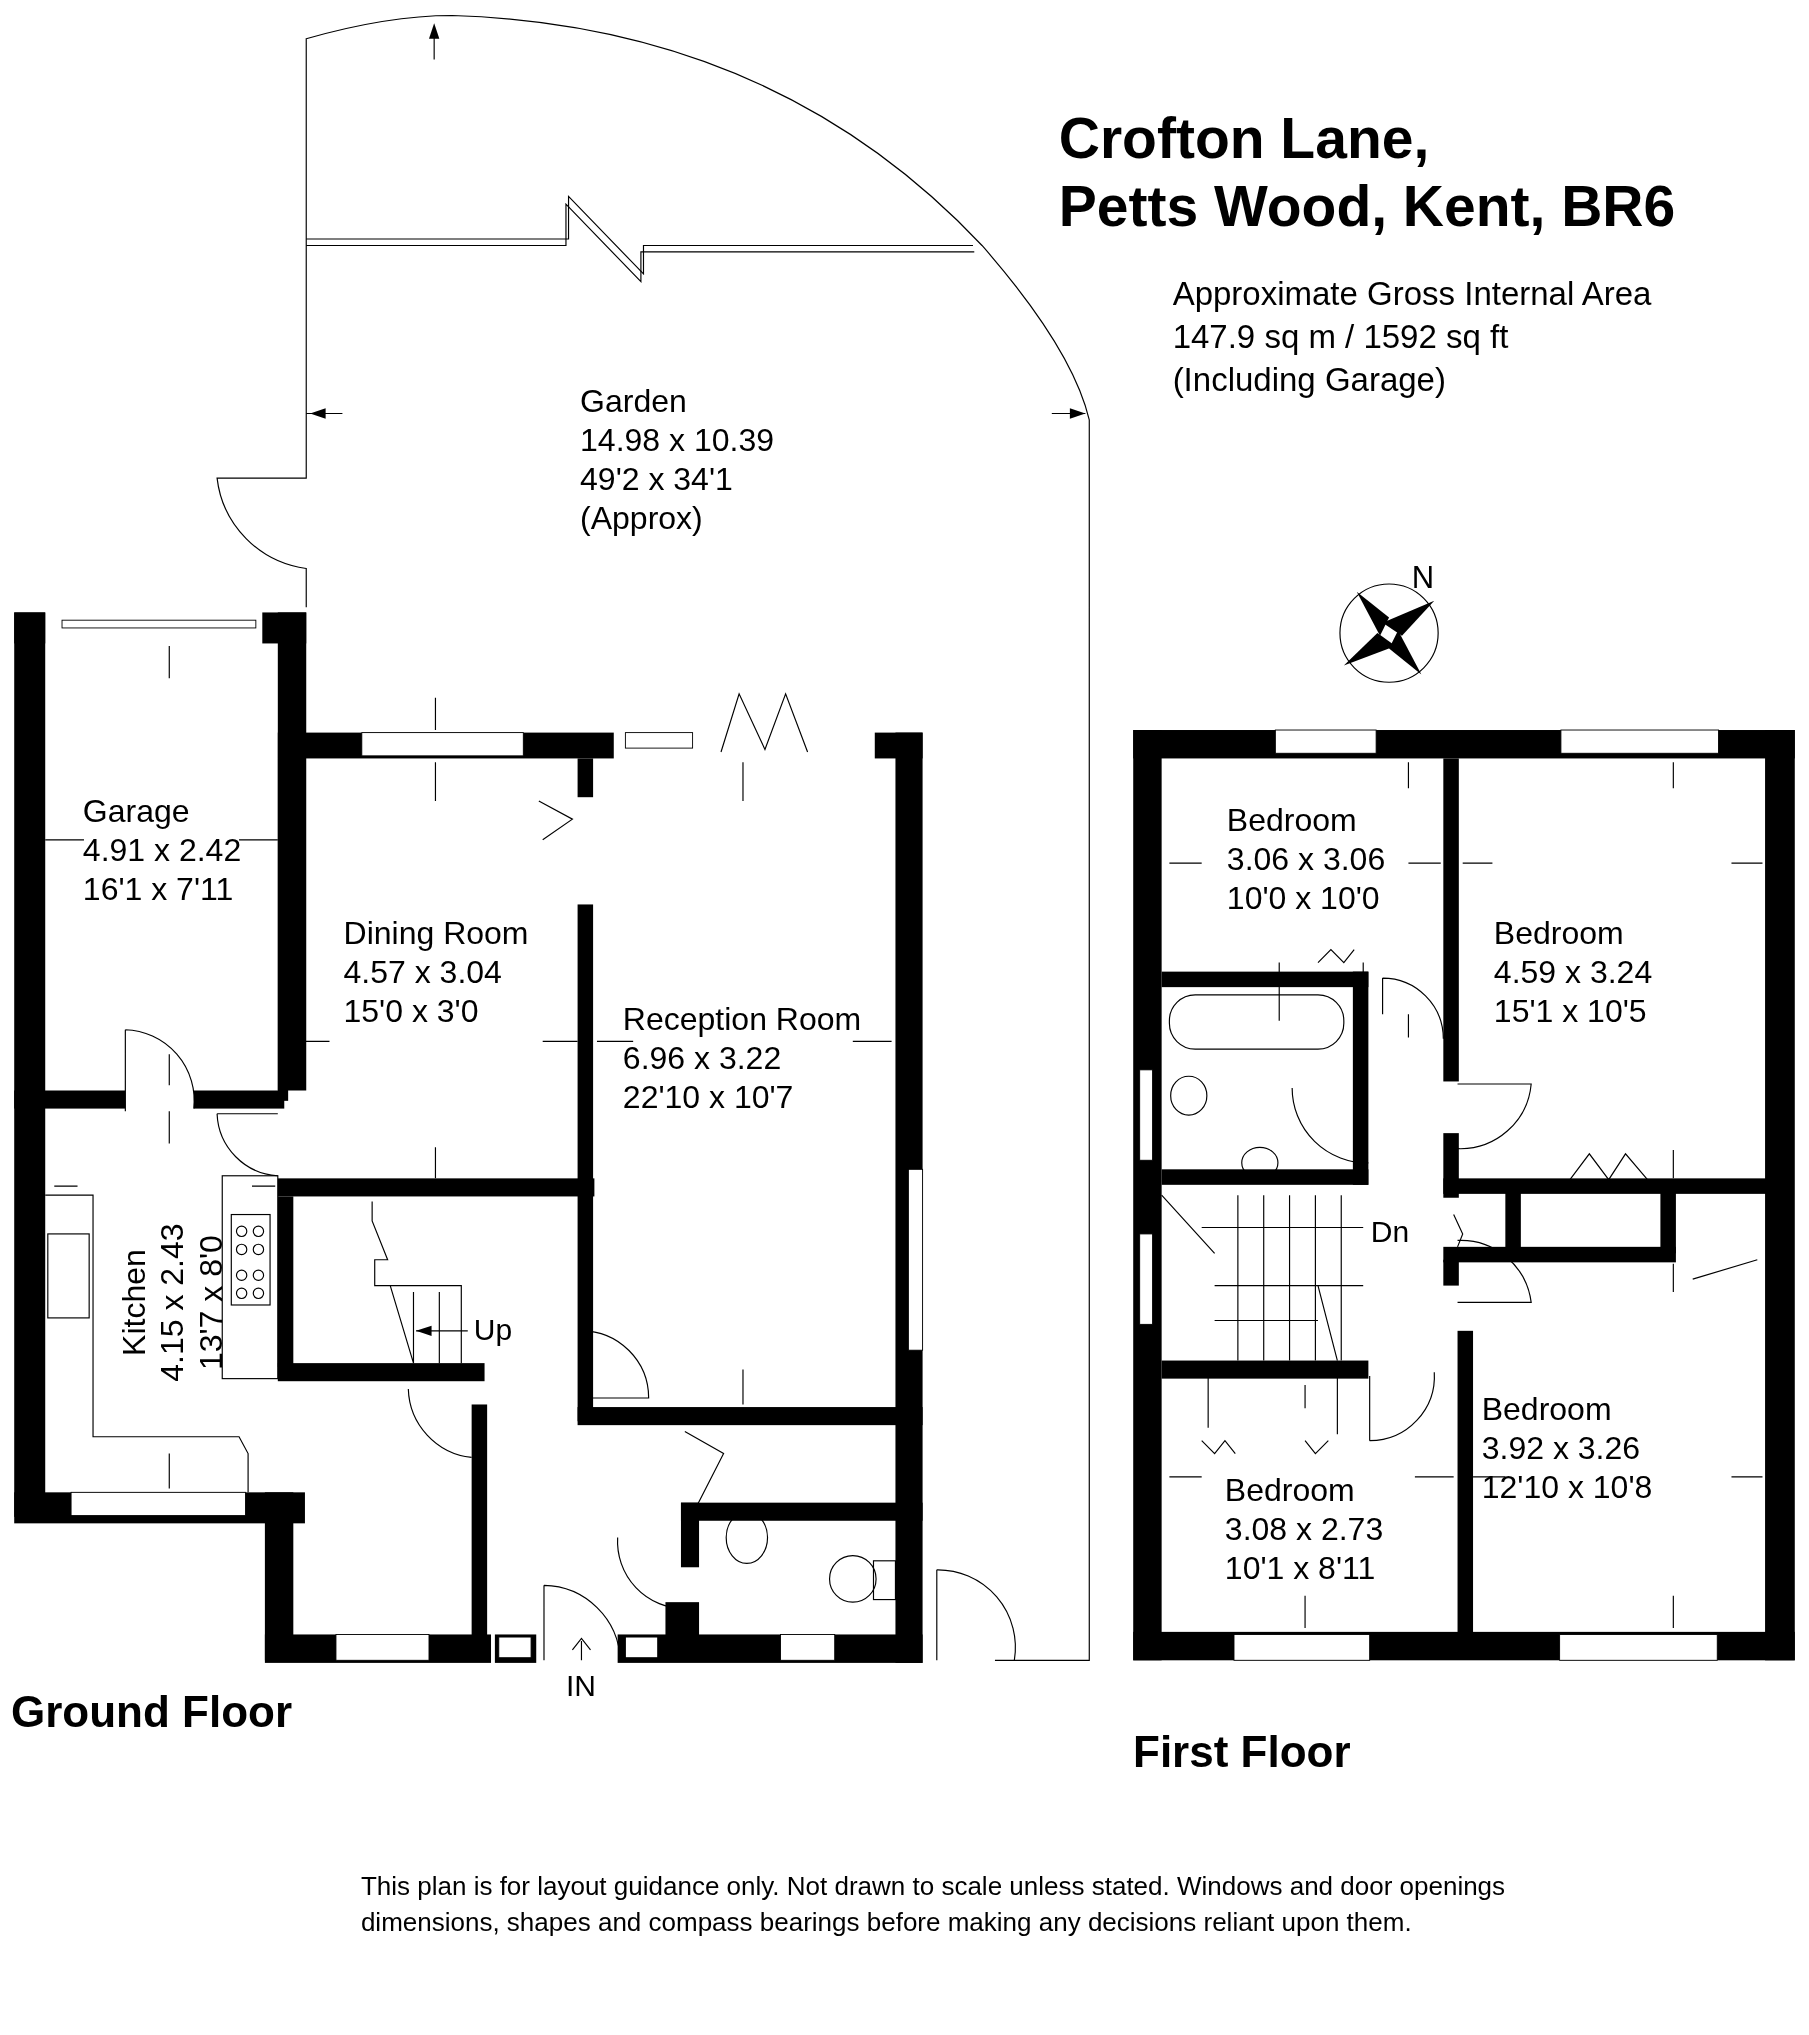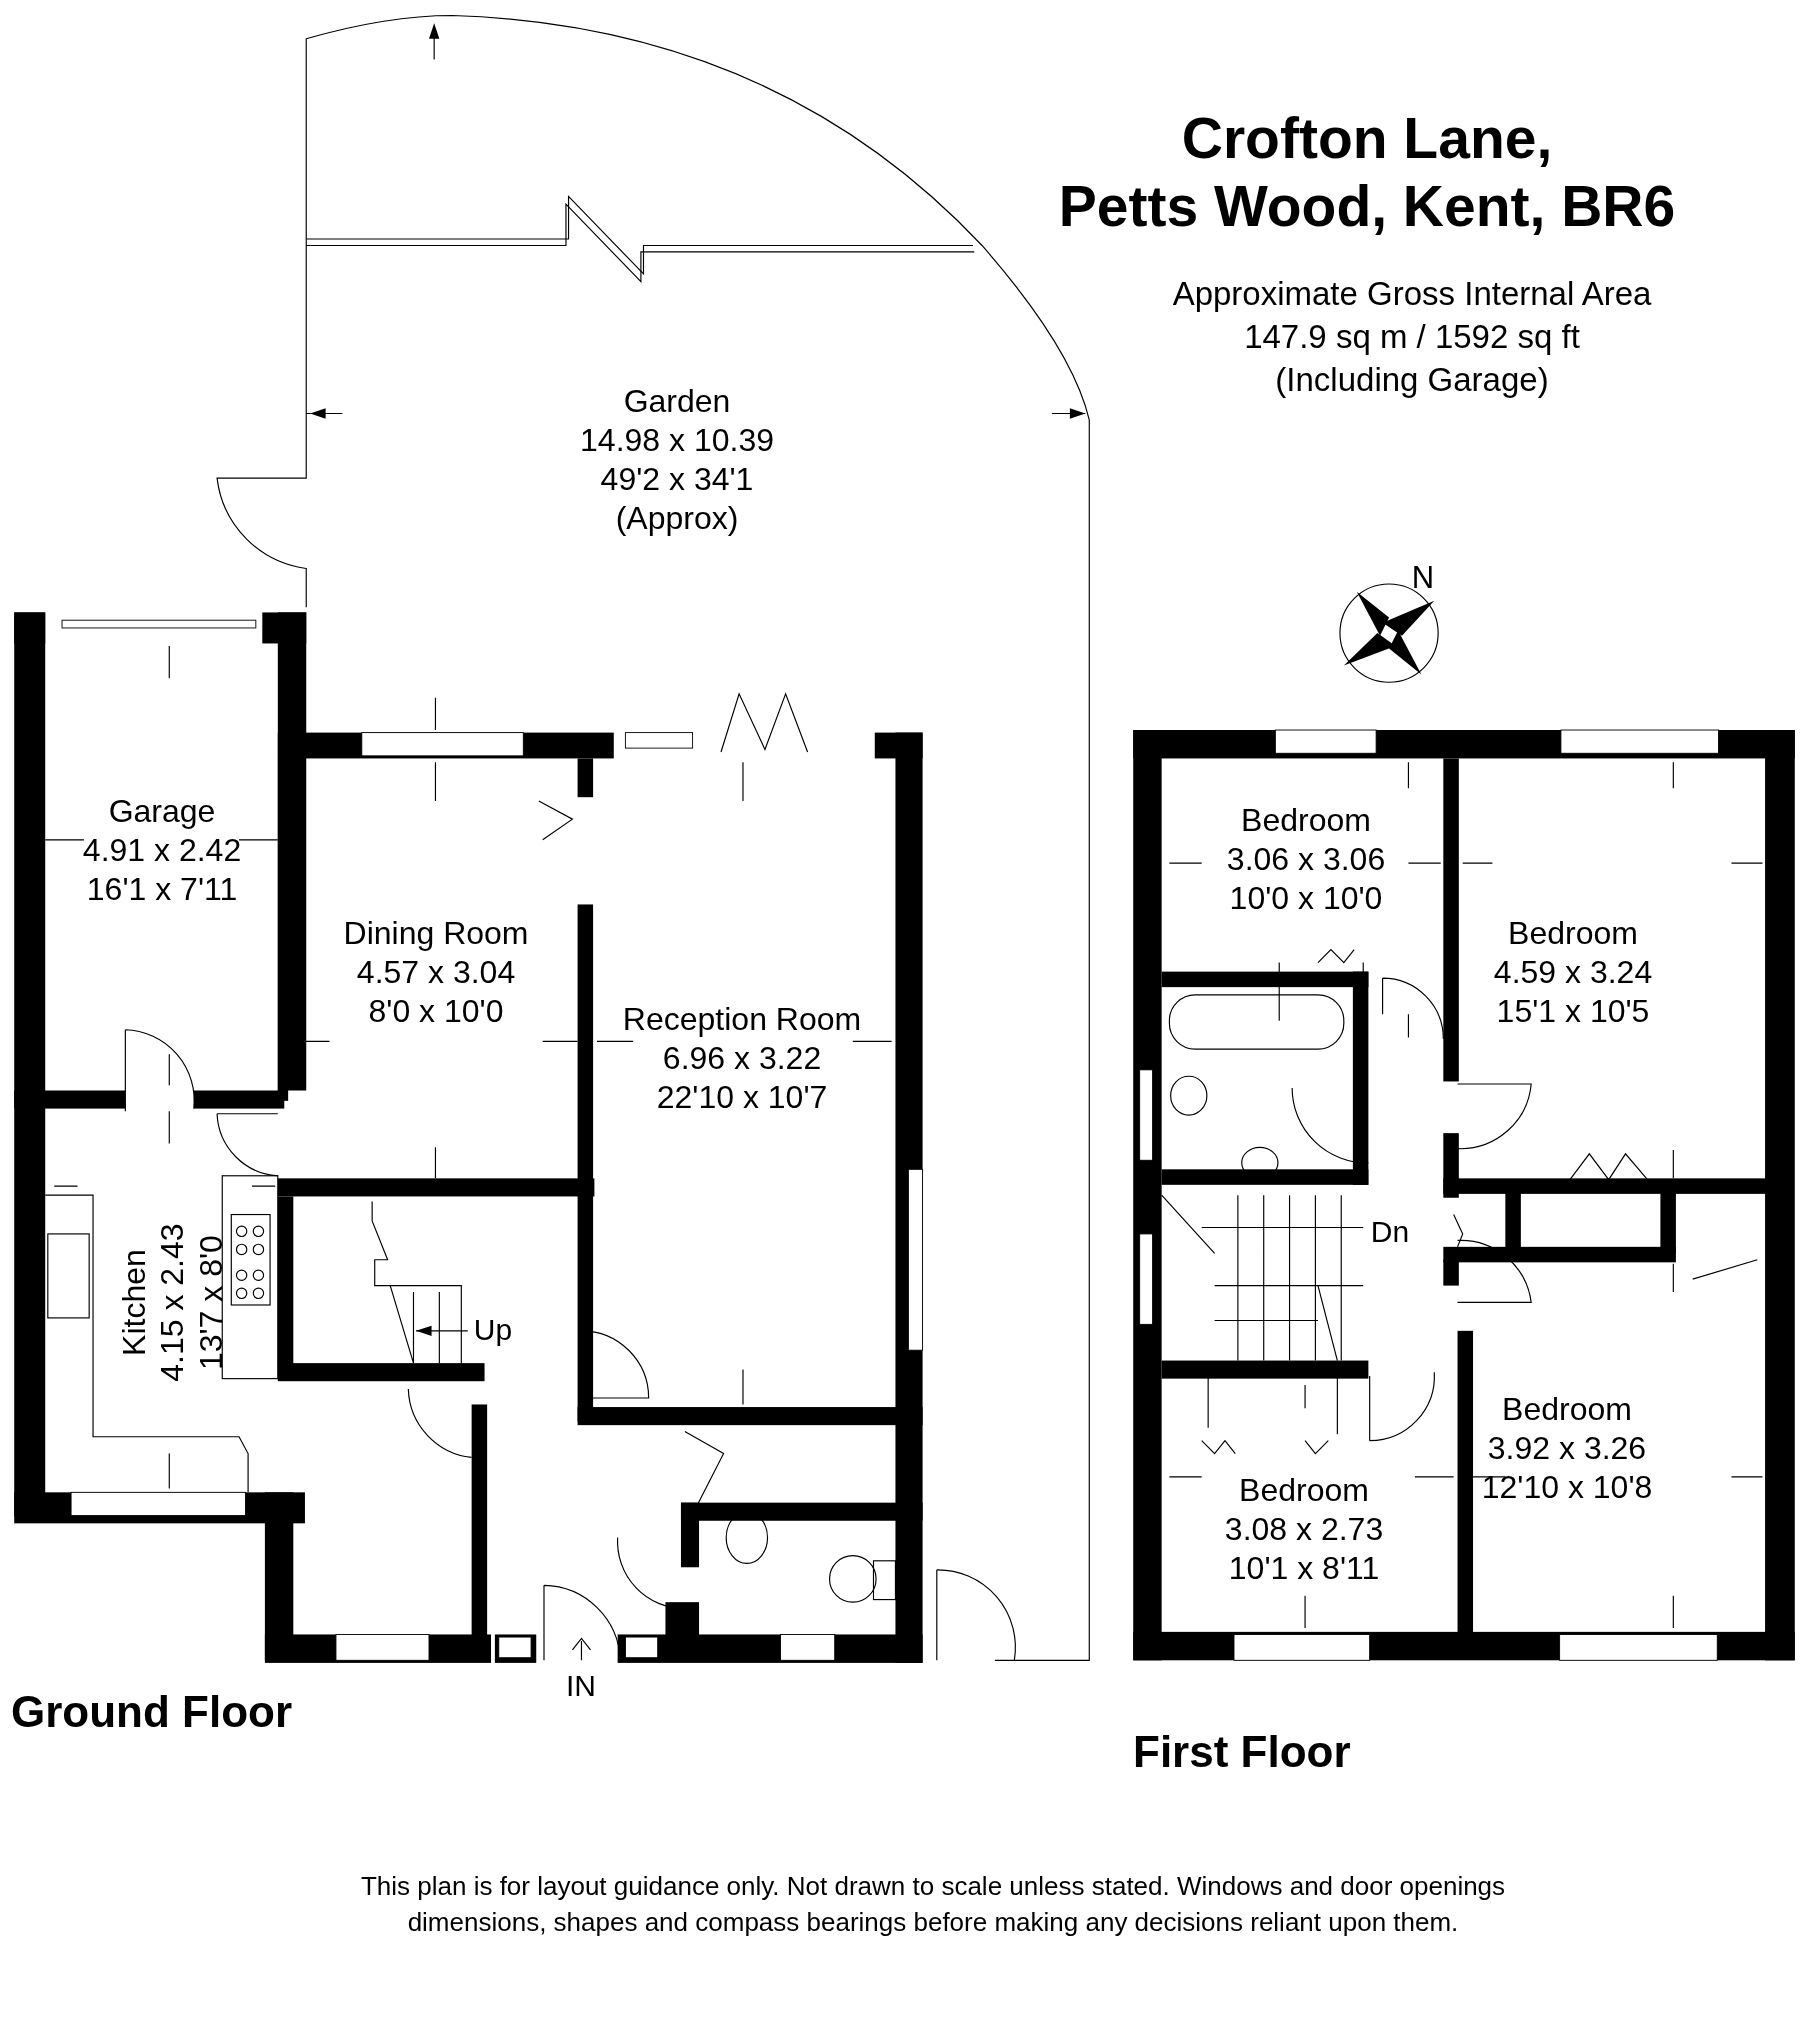--- a/index.html
+++ b/index.html
@@ -1,21 +1,21 @@
 <!DOCTYPE html>
 <html style="font-size:12.6px"><head>
 <meta charset="utf-8">
 <style>
   html,body{margin:0;padding:0;background:#fff;}
   body{width:1809px;height:2035px;position:relative;overflow:hidden;font-family:"Liberation Sans",sans-serif;color:#000;}
   svg.plan{position:absolute;left:0;top:0;width:1809px;height:2035px;}
   .wall{fill:#000;}
   .ln{fill:none;stroke:#000;stroke-width:0.9;}
   .win{fill:#fff;stroke:#000;stroke-width:0.7;}
-  .t{position:absolute;text-align:center;white-space:nowrap;transform:translateX(-50%);line-height:1.22;}
+  .t{position:absolute;white-space:nowrap;transform:translateX(-50%);line-height:1.22;}
   .room{font-size:32px;}
   .room div{display:block;}
   .title{font-weight:bold;font-size:57px;line-height:1.2;}
   .area{font-size:33px;line-height:1.3;}
   .floor{font-weight:bold;font-size:44px;position:absolute;}
   .disc{font-size:26px;line-height:1.4;}
   .small{font-size:30px;}
   .vert{position:absolute;transform:rotate(-90deg);transform-origin:center;font-size:32px;text-align:center;line-height:1.2;white-space:nowrap;}
 </style>
 </head>
@@ -192,21 +192,21 @@
   <div>(Approx)</div>
 </div>
 <div class="t room" style="left:162px;top:792px;">
   <div>Garage</div>
   <div>4.91 x 2.42</div>
   <div>16'1 x 7'11</div>
 </div>
 <div class="t room" style="left:436px;top:914px;">
   <div>Dining Room</div>
   <div>4.57 x 3.04</div>
-  <div>8'0 x 10'0</div>
+  <div>15'0 x 3'0</div>
 </div>
 <div class="t room" style="left:742px;top:1000px;">
   <div>Reception Room</div>
   <div>6.96 x 3.22</div>
   <div>22'10 x 10'7</div>
 </div>
 <div class="vert" style="left:55px;top:1245px;width:236px;">
   <div>Kitchen</div>
   <div>4.15 x 2.43</div>
   <div>13'7 x 8'0</div>

